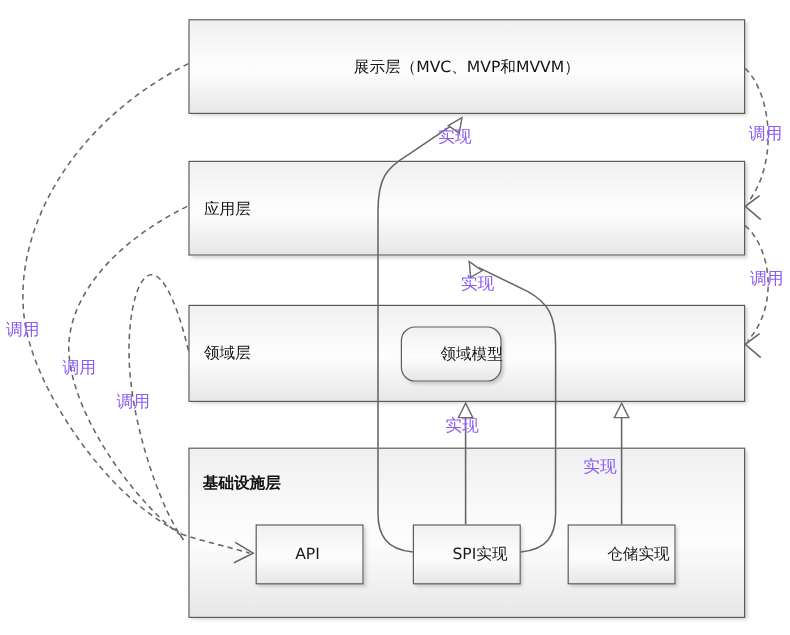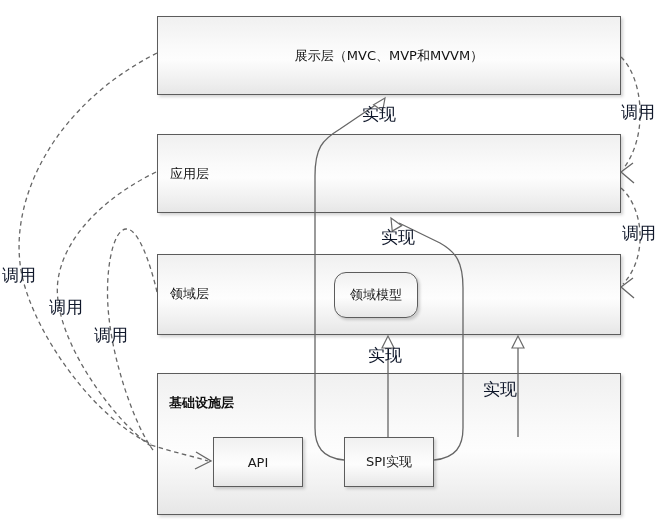--- a/index.html
+++ b/index.html
@@ -33,40 +33,41 @@
     display: flex; align-items: center; justify-content: center;
   }
   .layer-application    { left: 157px; top: 134px; width: 464px; height: 79px; }
   .layer-domain         { left: 157px; top: 254px; width: 464px; height: 81px; padding-left: 31px; }
   .layer-infrastructure { left: 157px; top: 373px; width: 464px; height: 142px; }
   .layer-infrastructure .layer-title { top: 20px; left: 11px; font-weight: bold; }
 
   .node {
     position: absolute;
     box-sizing: border-box;
-    display: flex; align-items: center; justify-content: center;
+    display: flex; align-items: center; justify-content: flex-start;
     font-size: 13px;
     white-space: nowrap;
+    padding-left: 32px;
   }
   .node-domain-model { left: 334px; top: 272px; width: 84px; height: 46px; border-radius: 12px; }
   .node-api          { left: 213px; top: 437px; width: 90px; height: 50px; }
   .node-spi          { left: 344px; top: 437px; width: 90px; height: 50px; }
   .node-repo         { left: 473px; top: 437px; width: 90px; height: 50px; }
 
   svg.connectors {
     position: absolute;
     left: 0; top: 0;
     width: 658px; height: 529px;
     pointer-events: none;
   }
   .edge-label {
     position: absolute;
     transform: translate(-50%, -50%);
-    font-size: 17px;
-    color: #0f172a;
+    font-size: 14px;
+    color: #8b5cf6;
     white-space: nowrap;
     z-index: 5;
   }
   .lbl-impl-pres  { left: 379px; top: 114px; }
   .lbl-impl-app   { left: 398px; top: 237px; }
   .lbl-impl-spi   { left: 385px; top: 355px; }
   .lbl-impl-repo  { left: 500px; top: 389px; }
   .lbl-call-r1    { left: 638px; top: 112px; }
   .lbl-call-r2    { left: 639px; top: 233px; }
   .lbl-call-l1    { left: 19px;  top: 275px; }
@@ -92,20 +93,23 @@
   </div>
 
   <div class="box node node-domain-model">
     <span>领域模型</span>
   </div>
   <div class="box node node-spi">
     <span>SPI实现</span>
   </div>
   <div class="box node node-api">
     <span>API</span>
+  </div>
+  <div class="box node node-repo">
+    <span>仓储实现</span>
   </div>
 
   <svg class="connectors" viewBox="0 0 658 529" xmlns="http://www.w3.org/2000/svg">
     <g fill="none" stroke="#666666" stroke-width="1.3">
 
       <path d="M344,460 C322,458 315,446 315,428 L315,176 C315,148 322,140 340,129 L377,104"></path>
       <path d="M434,460 C456,458 463,446 463,428 L463,288 C463,262 456,252 440,243 L399,223"></path>
       <path d="M388,437 L388,347"></path>
       <path d="M518,437 L518,347"></path>
     </g>

